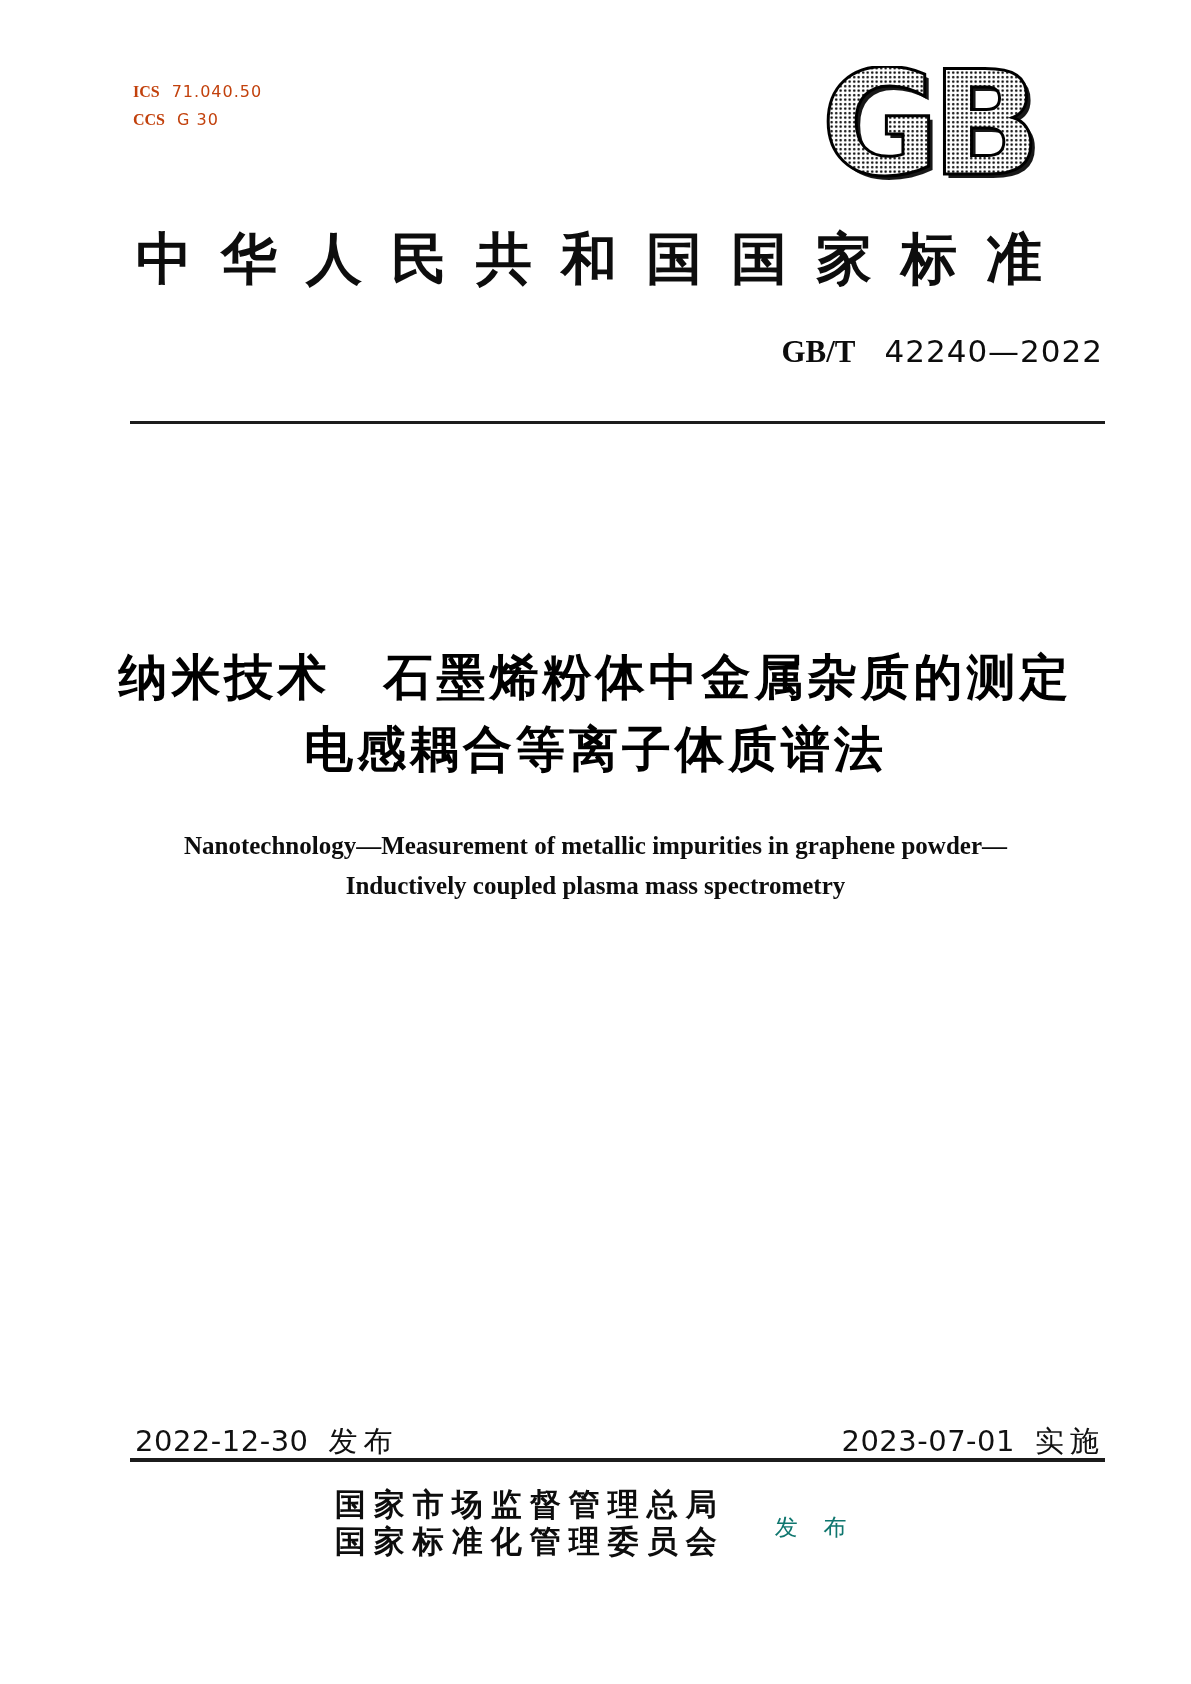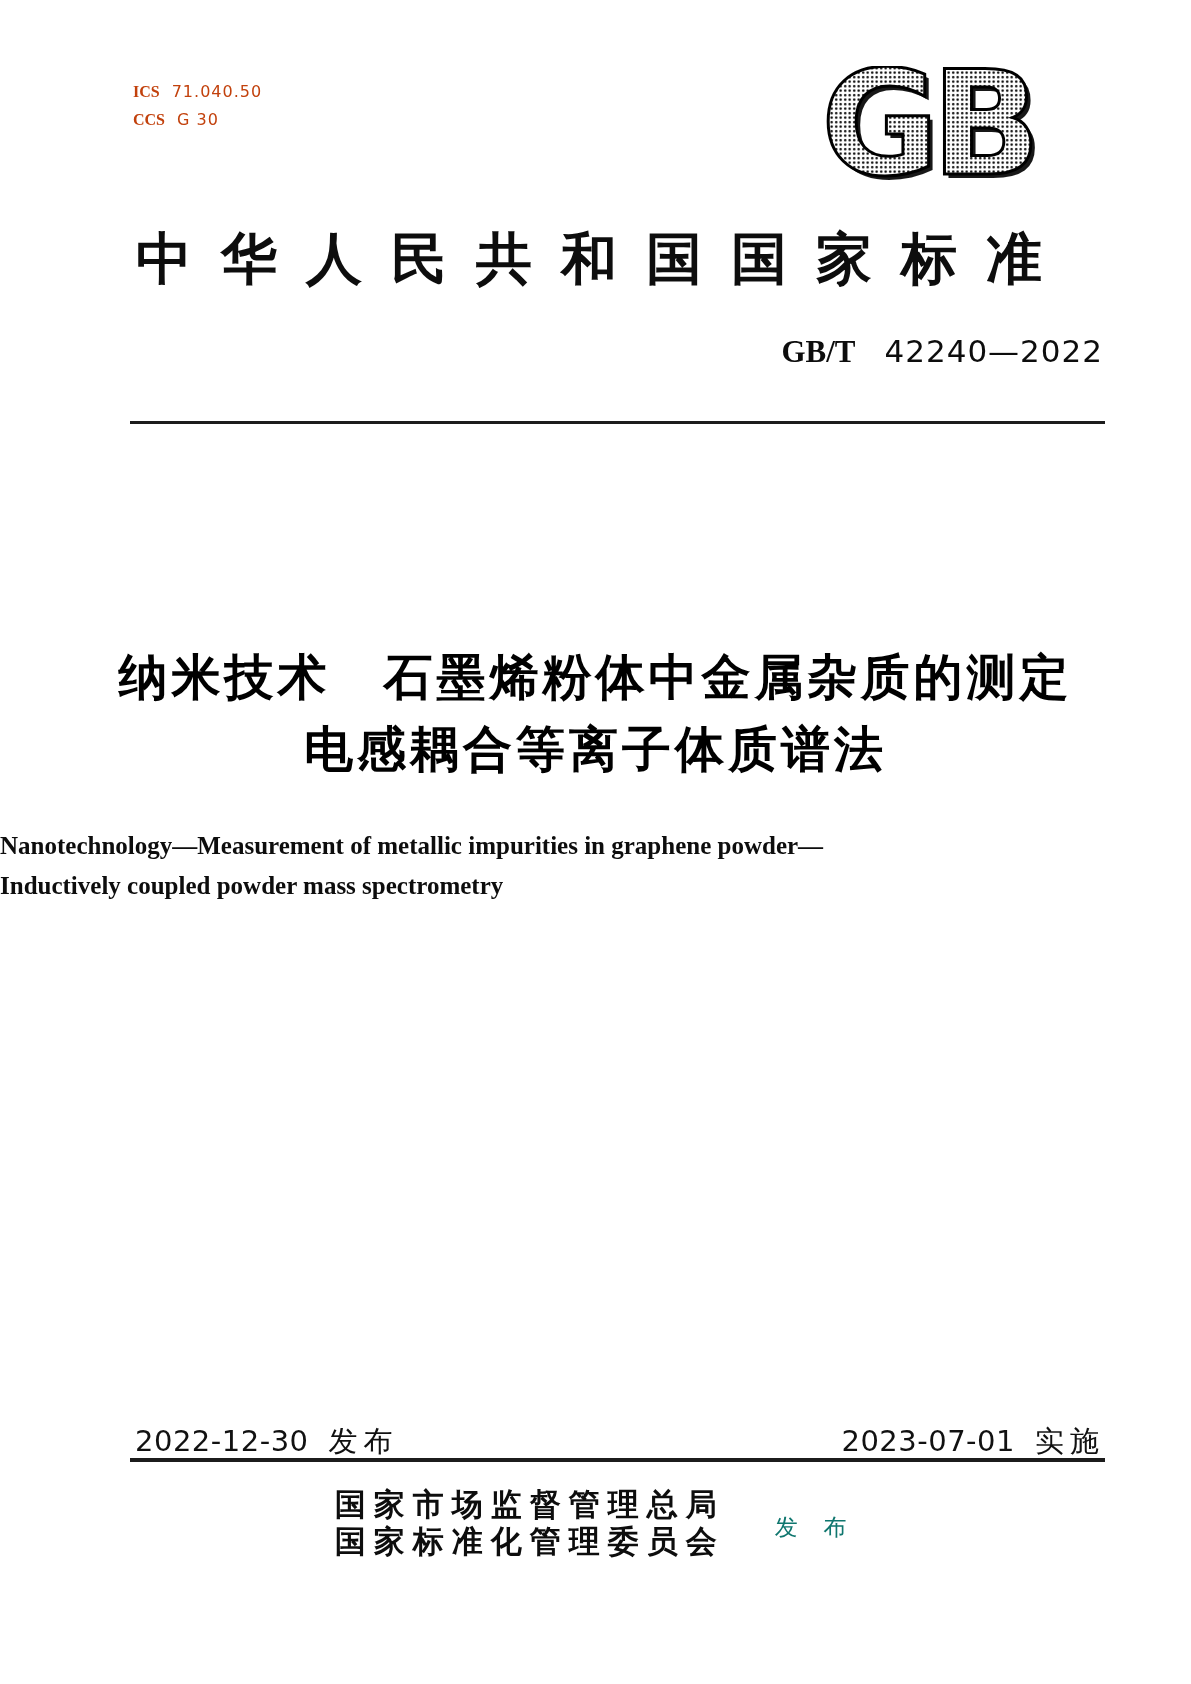--- a/index.html
+++ b/index.html
@@ -105,20 +105,21 @@
     line-height: 72px;
     letter-spacing: 4px;
     color: #000;
     white-space: nowrap;
   }
   .title-en {
     position: absolute;
     top: 826px;
     left: 0;
     right: 0;
+    text-align: center;
     font-family: "Liberation Serif", serif;
     font-weight: bold;
     font-size: 25px;
     line-height: 40px;
     color: #0d0d0d;
   }
 
   
   .dates-row {
     position: absolute;
@@ -216,21 +217,21 @@
 
   <div class="rule-top"></div>
 
   <div class="title-zh">
     <div>纳米技术　石墨烯粉体中金属杂质的测定</div>
     <div>电感耦合等离子体质谱法</div>
   </div>
 
   <div class="title-en">
     <div>Nanotechnology—Measurement of metallic impurities in graphene powder—</div>
-    <div>Inductively coupled powder mass spectrometry</div>
+    <div>Inductively coupled plasma mass spectrometry</div>
   </div>
 
   <div class="dates-row">
     <div>
       <span class="date-num">2022-12-30</span><span class="date-lbl">发布</span>
     </div>
     <div>
       <span class="date-num">2023-07-01</span><span class="date-lbl">实施</span>
     </div>
   </div>

